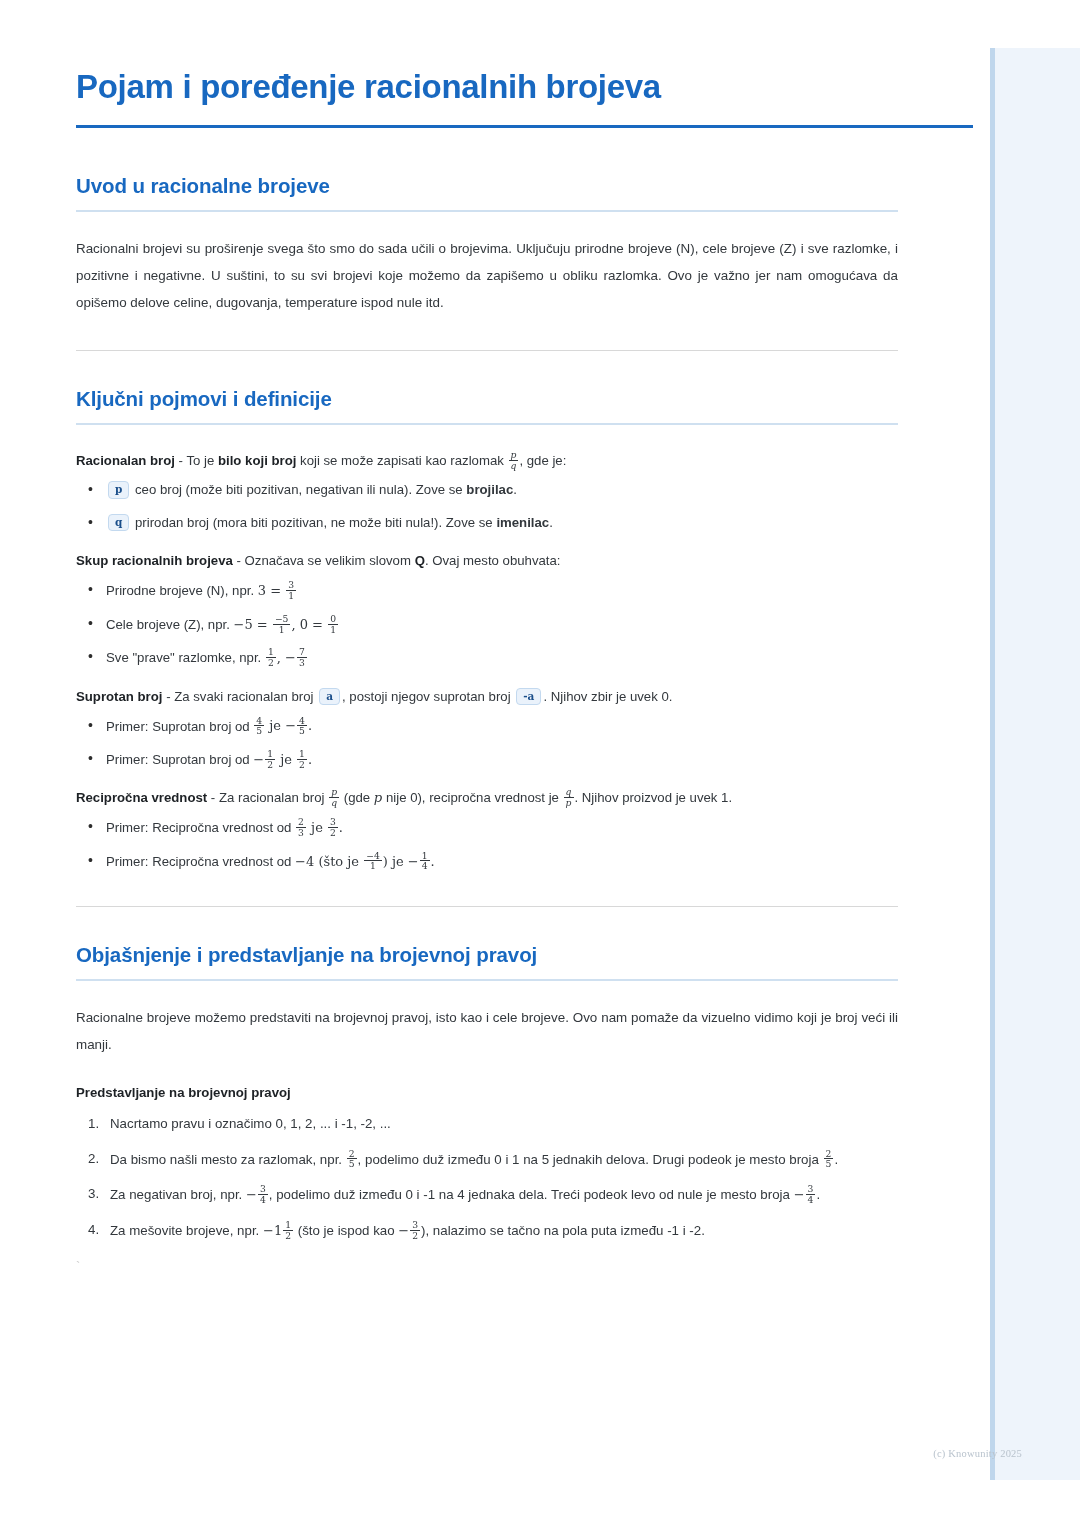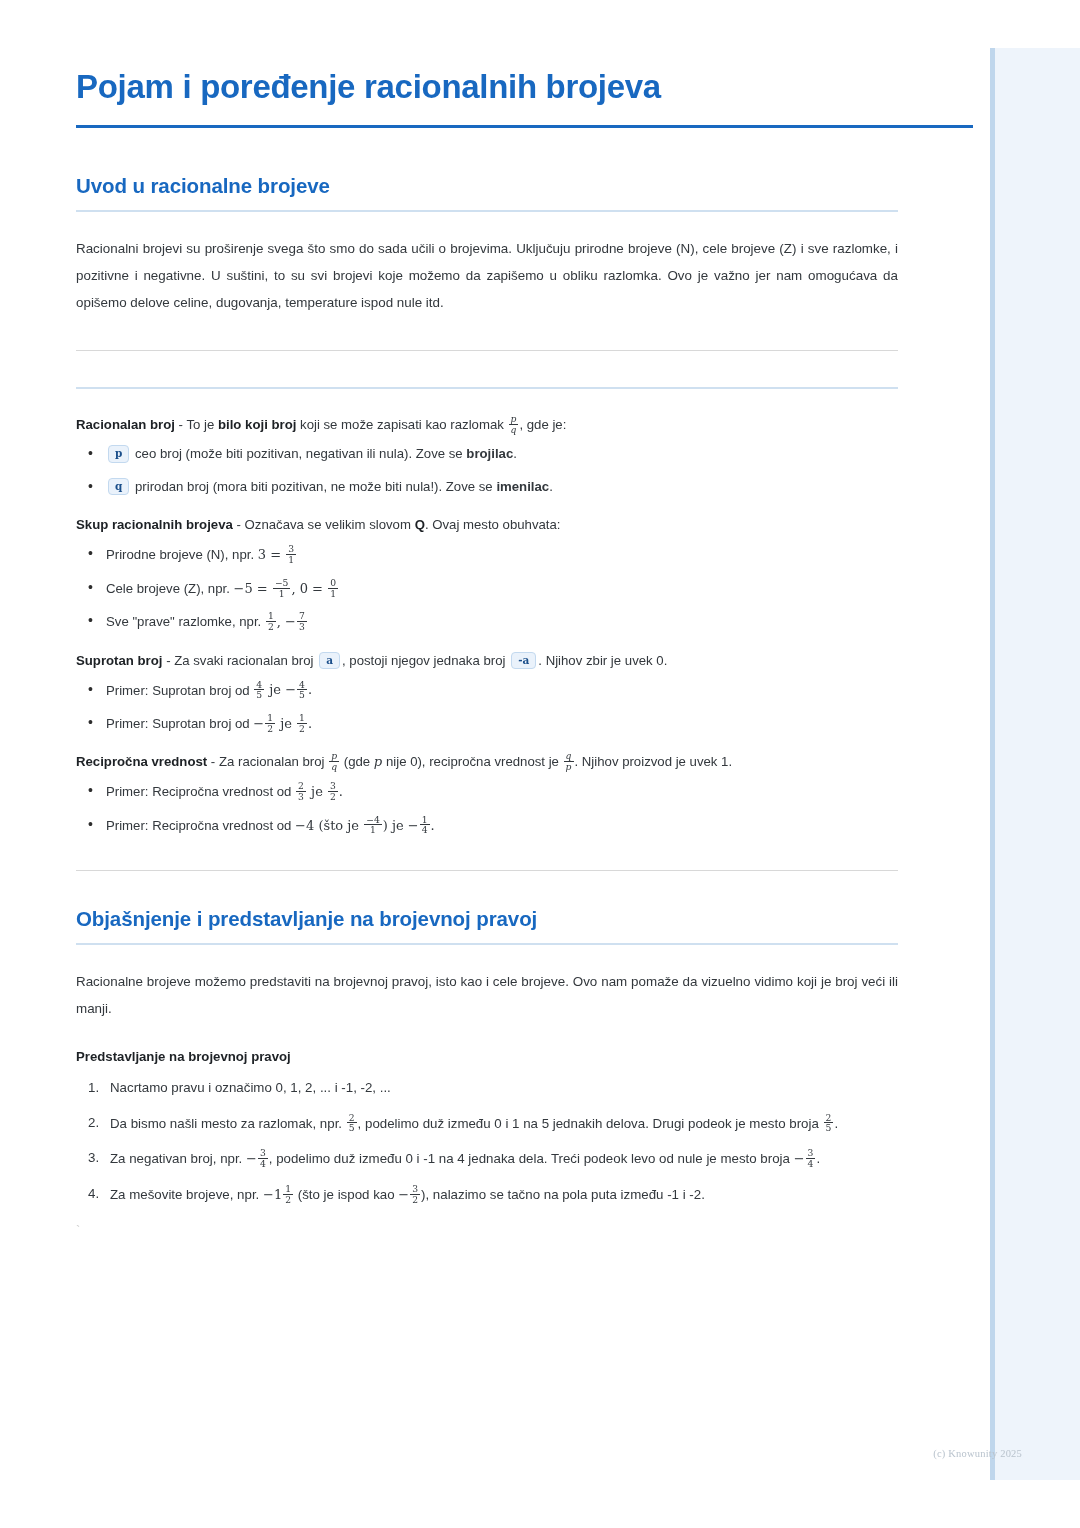--- a/index.html
+++ b/index.html
@@ -221,20 +221,21 @@
 
   <div class="section">
     <h2>Uvod u racionalne brojeve</h2>
     <div class="h2-rule"></div>
     <p class="body">Racionalni brojevi su proširenje svega što smo do sada učili o brojevima. Uključuju prirodne brojeve (N), cele brojeve (Z) i sve razlomke, i pozitivne i negativne. U suštini, to su svi brojevi koje možemo da zapišemo u obliku razlomka. Ovo je važno jer nam omogućava da opišemo delove celine, dugovanja, temperature ispod nule itd.</p>
   </div>
 
   <div class="sec-divider"></div>
 
   <div class="section">
+    <h2>Ključni pojmovi i definicije</h2>
     <div class="h2-rule"></div>
 
     <p class="term">
       <b>Racionalan broj</b>
       <span>-</span>
       <span>To je</span>
       <b>bilo koji broj</b>
       <span>koji se može zapisati kao razlomak</span>
       <span class="frac it"><span class="num">p</span><span class="den">q</span></span><span>, gde je:</span>
     </p>
@@ -271,21 +272,21 @@
       <li>
         <span>Sve "prave" razlomke, npr.</span>
         <span class="math"><span class="frac"><span class="num">1</span><span class="den">2</span></span>,&nbsp;−<span class="frac"><span class="num">7</span><span class="den">3</span></span></span>
       </li>
     </ul>
 
     <p class="term">
       <b>Suprotan broj</b>
       <span>-</span>
       <span>Za svaki racionalan broj</span>
-      <code class="badge">a</code><span>, postoji njegov jednaka broj</span>
+      <code class="badge">a</code><span>, postoji njegov suprotan broj</span>
       <code class="badge">-a</code><span>. Njihov zbir je uvek 0.</span>
     </p>
 
     <ul class="bullets">
       <li>
         <span>Primer: Suprotan broj od</span>
         <span class="math"><span class="frac"><span class="num">4</span><span class="den">5</span></span>&nbsp;je&nbsp;−<span class="frac"><span class="num">4</span><span class="den">5</span></span>.</span>
       </li>
       <li>
         <span>Primer: Suprotan broj od</span>

